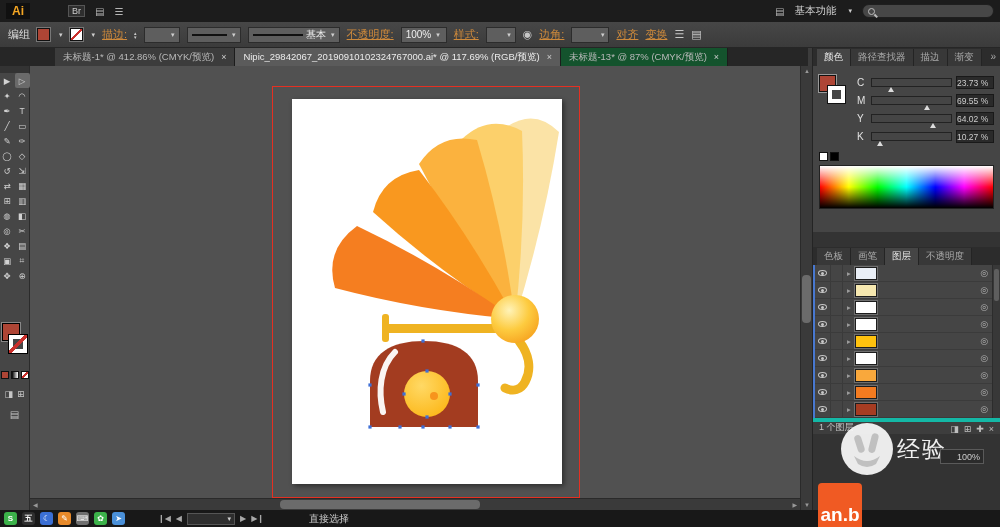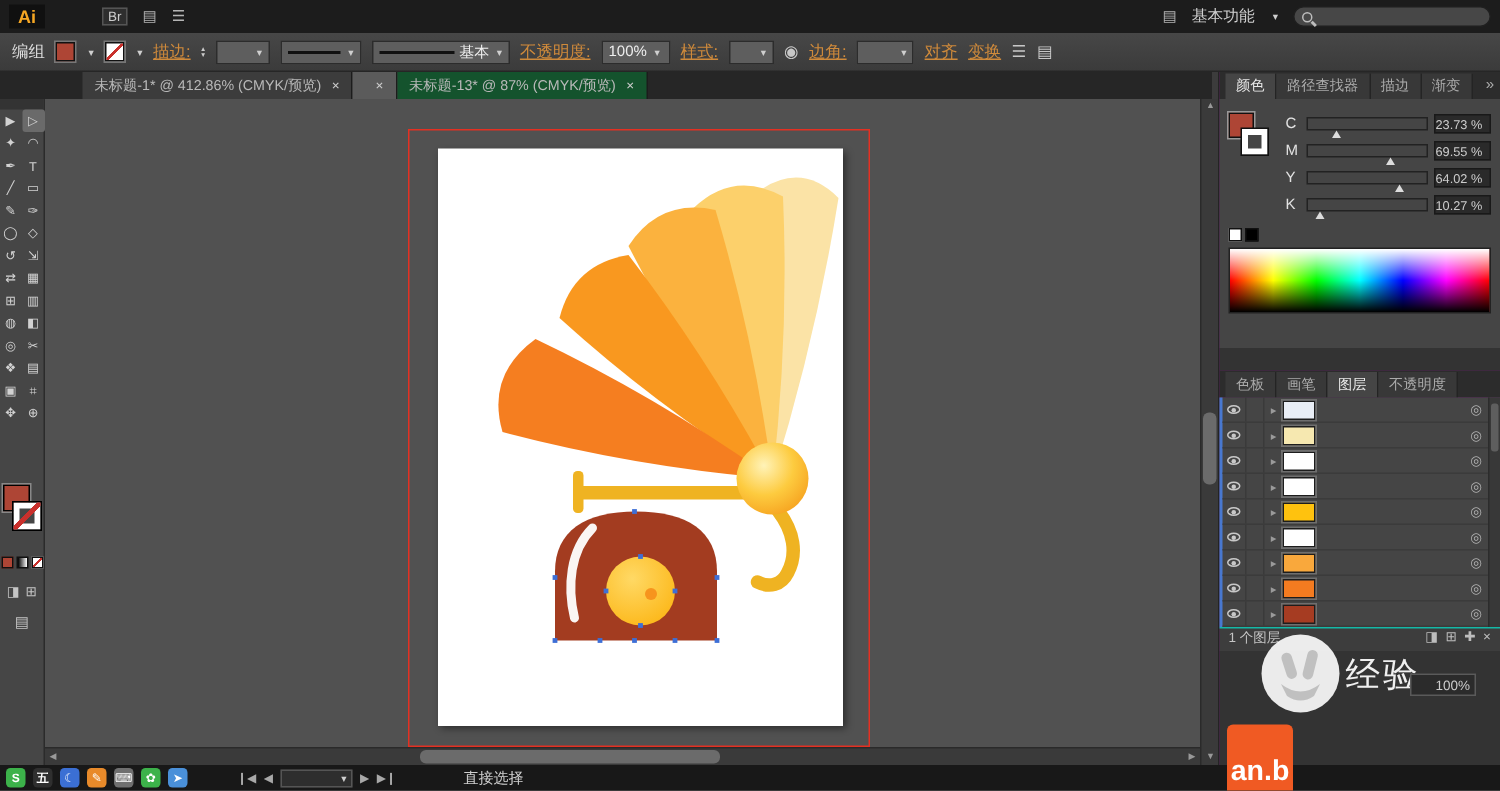--- a/index.html
+++ b/index.html
@@ -68,21 +68,21 @@
   .vscroll{position:absolute;left:800px;top:66px;width:12px;height:444px;background:#3a3a3a;border-left:1px solid #2a2a2a;z-index:4}
   .vthumb{position:absolute;left:1px;top:209px;width:9px;height:48px;background:#6b6b6b;border-radius:4px}
   .sarrow{position:absolute;left:0;width:12px;text-align:center;font-size:6px;color:#999}
   .sa-up{top:2px}.sa-down{bottom:2px}
   .hscroll{position:absolute;left:30px;top:498px;width:770px;height:12px;background:#3a3a3a;border-top:1px solid #2a2a2a;z-index:4}
   .hthumb{position:absolute;top:1px;left:250px;width:200px;height:9px;background:#6b6b6b;border-radius:4px}
   .ha{position:absolute;top:2px;font-size:6px;color:#999}
   .ha-l{left:3px}.ha-r{right:3px}
 
   
-  .dock{position:absolute;left:812px;top:48px;width:188px;height:462px;background:#701a75;border-left:1px solid #242424;z-index:4}
+  .dock{position:absolute;left:812px;top:48px;width:188px;height:462px;background:#0f766e;border-left:1px solid #242424;z-index:4}
   .ptabs{height:18px;background:#2c2c2c;display:flex;align-items:flex-end;padding-left:4px;position:relative}
   .ptab{height:17px;display:flex;align-items:center;padding:0 7px;font-size:9.5px;color:#ababab;background:#383838;border-right:1px solid #242424;white-space:nowrap}
   .ptabs1 .ptab:nth-child(1),.ptabs2 .ptab:nth-child(3){background:#454545;color:#e8e8e8}
   .collapse-ic{position:absolute;right:4px;top:3px;color:#aaa;font-size:10px}
 
   .color-panel{height:166px;background:#454545;padding:7px 6px 0 6px;display:flex;flex-direction:column}
   .color-top{display:flex;gap:6px}
   .proxy-col{width:32px;position:relative;height:70px}
   .pfill{position:absolute;left:0;top:2px;width:17px;height:17px;border:1px solid #111;outline:1px solid #999}
   .pstroke{position:absolute;left:9px;top:13px;width:17px;height:17px;background:#454545;border:4px solid #fff;outline:1px solid #111}
@@ -105,21 +105,21 @@
   .cell-eye{width:16px;height:100%;border-right:1px solid #3a3a3a;display:flex;align-items:center;justify-content:center}
   .eye{display:inline-block;width:9px;height:6px;border:1px solid #c8c8c8;border-radius:50%;position:relative}
   .eye::after{content:"";position:absolute;width:3px;height:3px;background:#c8c8c8;border-radius:50%;left:2px;top:1px}
   .cell-lock{width:12px;height:100%;border-right:1px solid #3a3a3a}
   .chev{width:12px;color:#9a9a9a;font-size:7.5px;text-align:center}
   .lthumb{width:22px;height:13px;border:1px solid #1d1d1d;outline:1px solid #6f6f6f}
   .lspacer{flex:1}
   .ltarget{color:#b0b0b0;font-size:9px}
   .lscroll{position:absolute;right:0;top:0;width:8px;height:100%;background:#383838;border-left:1px solid #2c2c2c}
   .lsthumb{position:absolute;left:1px;top:4px;width:5px;height:32px;background:#5e5e5e;border-radius:2px}
-  .layers-footer{height:16px;background:#3d3d3d;border-top:1px solid #14b8a6;display:flex;align-items:flex-start;padding:0 6px;gap:5px}
+  .layers-footer{height:16px;background:#3d3d3d;border-top:4px solid #14b8a6;display:flex;align-items:flex-end;padding:0 6px;gap:5px}
   .footer-label{font-size:9px;color:#c5c5c5;flex:1}
   .f-ic{color:#bdbdbd;font-size:9px}
   .dock-bottom{height:76px;background:#333}
 
   
   .statusbar{position:absolute;left:0;top:510px;width:1000px;height:17px;background:#181818;display:flex;align-items:center;padding:0 4px;gap:5px;z-index:6}
   .ime-ic{width:13px;height:13px;border-radius:3px;display:flex;align-items:center;justify-content:center;color:#fff;font-size:8px;font-weight:bold}
   .nav{display:flex;align-items:center;gap:5px;margin-left:28px;color:#a8a8a8;font-size:8px}
   .nav-box{width:48px;height:12px;background:#2e2e2e;border:1px solid #555;display:flex;align-items:center;justify-content:flex-end;padding:0 3px}
   .tool-status{margin-left:40px;color:#cfcfcf;font-size:10px}
@@ -196,20 +196,21 @@
   <span class="cb-ic">☰</span>
   <span class="cb-ic">▤</span>
 </div>
 
 <div class="tabsbar">
   <div class="doc-tab">
       <span>未标题-1* @ 412.86% (CMYK/预览)</span>
       <span class="tab-close">×</span>
     </div>
     <div class="doc-tab">
+      <span>Nipic_29842067_20190910102324767000.ai* @ 117.69% (RGB/预览)</span>
       <span class="tab-close">×</span>
     </div>
     <div class="doc-tab">
       <span>未标题-13* @ 87% (CMYK/预览)</span>
       <span class="tab-close">×</span>
     </div>
 </div>
 
 <div class="toolstrip">
   <div class="ts-head"></div>

